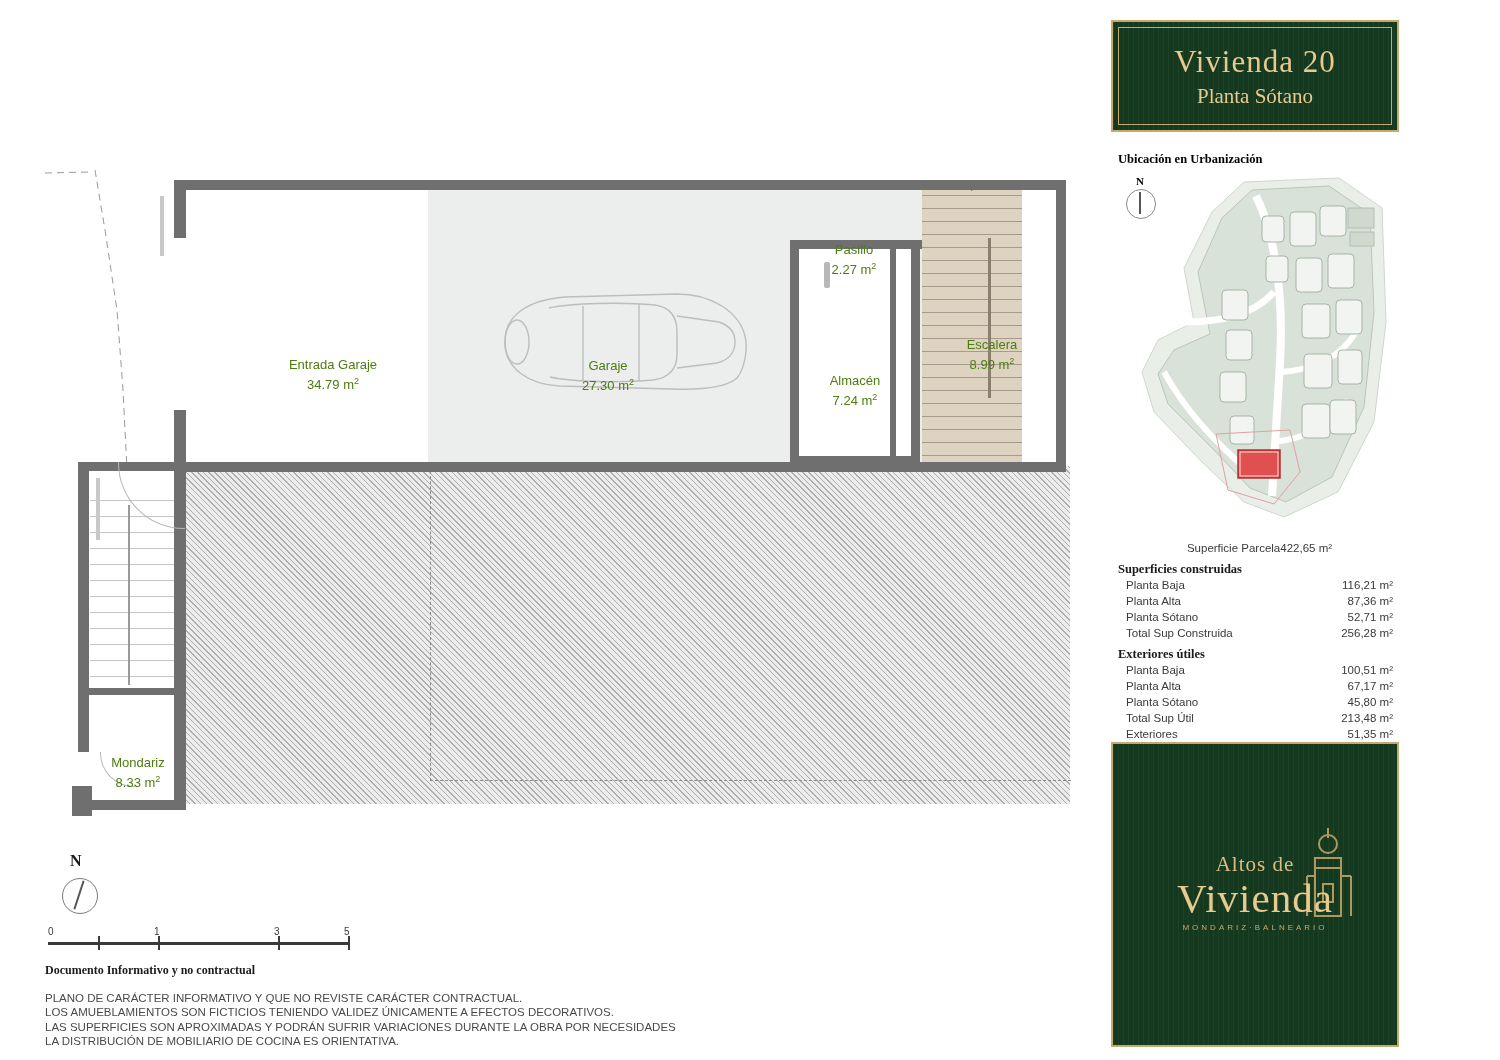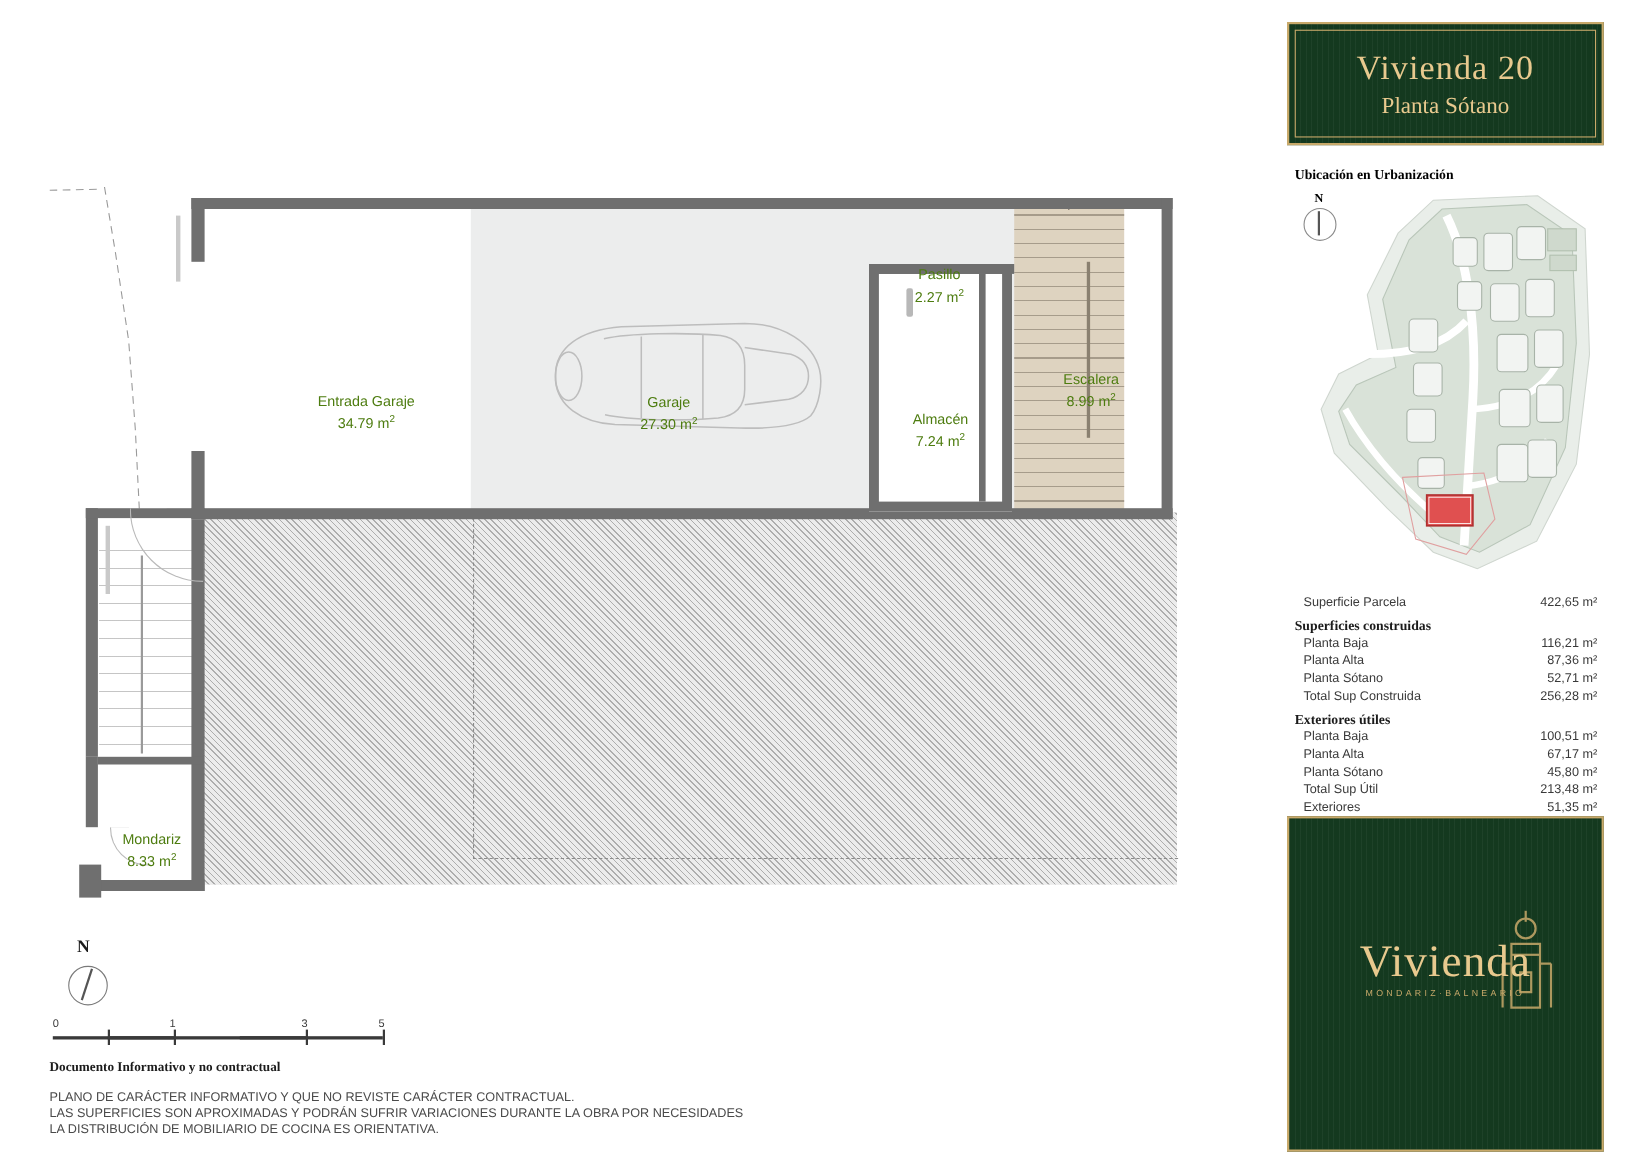--- a/index.html
+++ b/index.html
@@ -131,21 +131,21 @@
   .north{position:absolute;left:62px;top:852px;width:46px;height:70px;}
   .north .n-letter{font-size:16px;font-weight:bold;color:#1b1b1b;position:absolute;left:8px;top:0;font-family:"Liberation Serif",serif;}
   .north .circle{position:absolute;left:0;top:26px;width:34px;height:34px;border:1px solid #7a7a7a;border-radius:50%;}
   .north .needle{position:absolute;left:16px;top:28px;width:2px;height:30px;background:#555;transform:rotate(18deg);}
 
   
   .disc{position:absolute;left:45px;top:963px;width:700px;color:#4a4a4a;font-size:11.5px;line-height:14.5px;}
   .disc .hd{font-weight:bold;color:#1b1b1b;font-size:12px;margin-bottom:13px;font-family:"Liberation Serif",serif;}
 
   
-  .right{position:absolute;left:1163px;top:0;width:300px;height:1060px;}
+  .right{position:absolute;left:1104px;top:0;width:300px;height:1060px;}
 
   .title-box{
     position:absolute;left:7px;top:20px;width:288px;height:112px;
     background:#14391f;border:2px solid #c8a96a;
     box-sizing:border-box;
     background-image:repeating-linear-gradient(to right,
       rgba(255,255,255,0.045) 0px, rgba(255,255,255,0.045) 1px,
       rgba(0,0,0,0) 1px, rgba(0,0,0,0) 5px);
   }
   .title-box .inner{
@@ -163,21 +163,21 @@
   .mini-north .mneedle{position:absolute;left:13px;top:17px;width:2px;height:22px;background:#555;}
 
   .map{position:absolute;left:20px;top:172px;width:268px;height:360px;}
 
   
   .surf{position:absolute;left:14px;top:540px;width:275px;font-size:11.5px;color:#3a3a3a;}
   .srow{display:flex;justify-content:space-between;line-height:16px;}
   .srow .k{padding-left:8px;}
   .srow.head{font-weight:bold;color:#1b1b1b;font-family:"Liberation Serif",serif;font-size:12.5px;margin-top:5px;}
   .srow.head .k{padding-left:0;}
-  .srow.first{padding-left:0;margin-bottom:0;}
+  .srow.first{padding-left:0;margin-bottom:0;justify-content:center;}
 
   .logo-box{
     position:absolute;left:7px;top:742px;width:288px;height:305px;
     background:#14391f;border:2px solid #c8a96a;box-sizing:border-box;
     background-image:repeating-linear-gradient(to right,
       rgba(255,255,255,0.045) 0px, rgba(255,255,255,0.045) 1px,
       rgba(0,0,0,0) 1px, rgba(0,0,0,0) 5px);
   }
   .logo-wrap{position:absolute;left:0;right:0;top:108px;text-align:center;}
   .logo-altos{color:#d9bd86;font-family:"Liberation Serif",serif;font-size:21px;letter-spacing:1px;}
@@ -288,20 +288,21 @@
       <div class="scale-tick" style="left:300px;"></div>
       <div class="scale-num" style="left:0px;">0</div>
       <div class="scale-num" style="left:106px;">1</div>
       <div class="scale-num" style="left:226px;">3</div>
       <div class="scale-num" style="left:296px;">5</div>
     </div>
 
     <div class="disc">
       <div class="hd">Documento Informativo y no contractual</div>
       <div>PLANO DE CARÁCTER INFORMATIVO Y QUE NO REVISTE CARÁCTER CONTRACTUAL.</div>
+      <div>LOS AMUEBLAMIENTOS SON FICTICIOS TENIENDO VALIDEZ ÚNICAMENTE A EFECTOS DECORATIVOS.</div>
       <div>LAS SUPERFICIES SON APROXIMADAS Y PODRÁN SUFRIR VARIACIONES DURANTE LA OBRA POR NECESIDADES</div>
       <div>LA DISTRIBUCIÓN DE MOBILIARIO DE COCINA ES ORIENTATIVA.</div>
     </div>
   </div>
 
   <div class="right">
 
     <div class="title-box">
       <div class="inner">
         <div class="t1">Vivienda 20</div>
@@ -411,19 +412,20 @@
           <path d="M35 4 L35 14"></path>
           <circle cx="35" cy="20" r="9"></circle>
           <path d="M22 34 L48 34 L48 92 L22 92 Z"></path>
           <path d="M22 44 L48 44"></path>
           <path d="M14 52 L22 52 M48 52 L58 52"></path>
           <path d="M14 52 L14 92 M58 52 L58 92"></path>
           <path d="M30 60 L40 60 L40 78 L30 78 Z"></path>
         </g>
       </svg>
       <div class="logo-wrap">
+        <div class="logo-altos">Altos de</div>
         <div class="logo-mond">Vivienda</div>
         <div class="logo-sub">MONDARIZ·BALNEARIO</div>
       </div>
     </div>
 
   </div>
 </div>
 
 </body></html>

